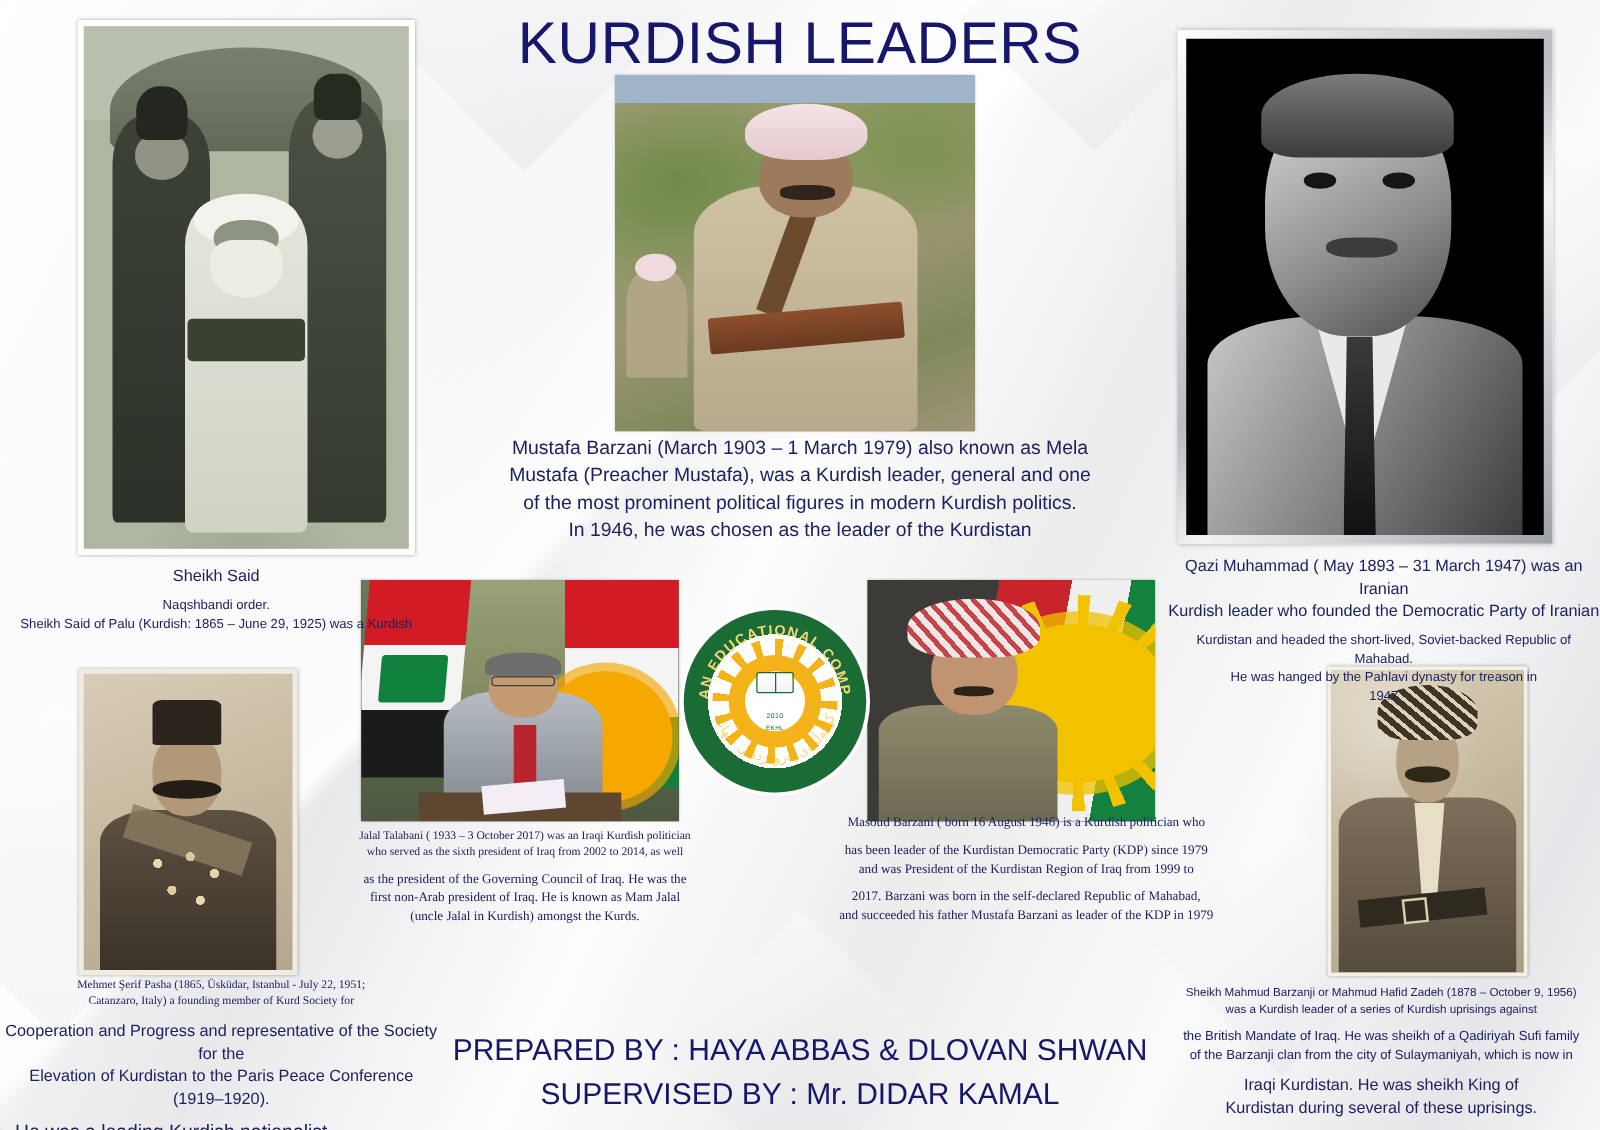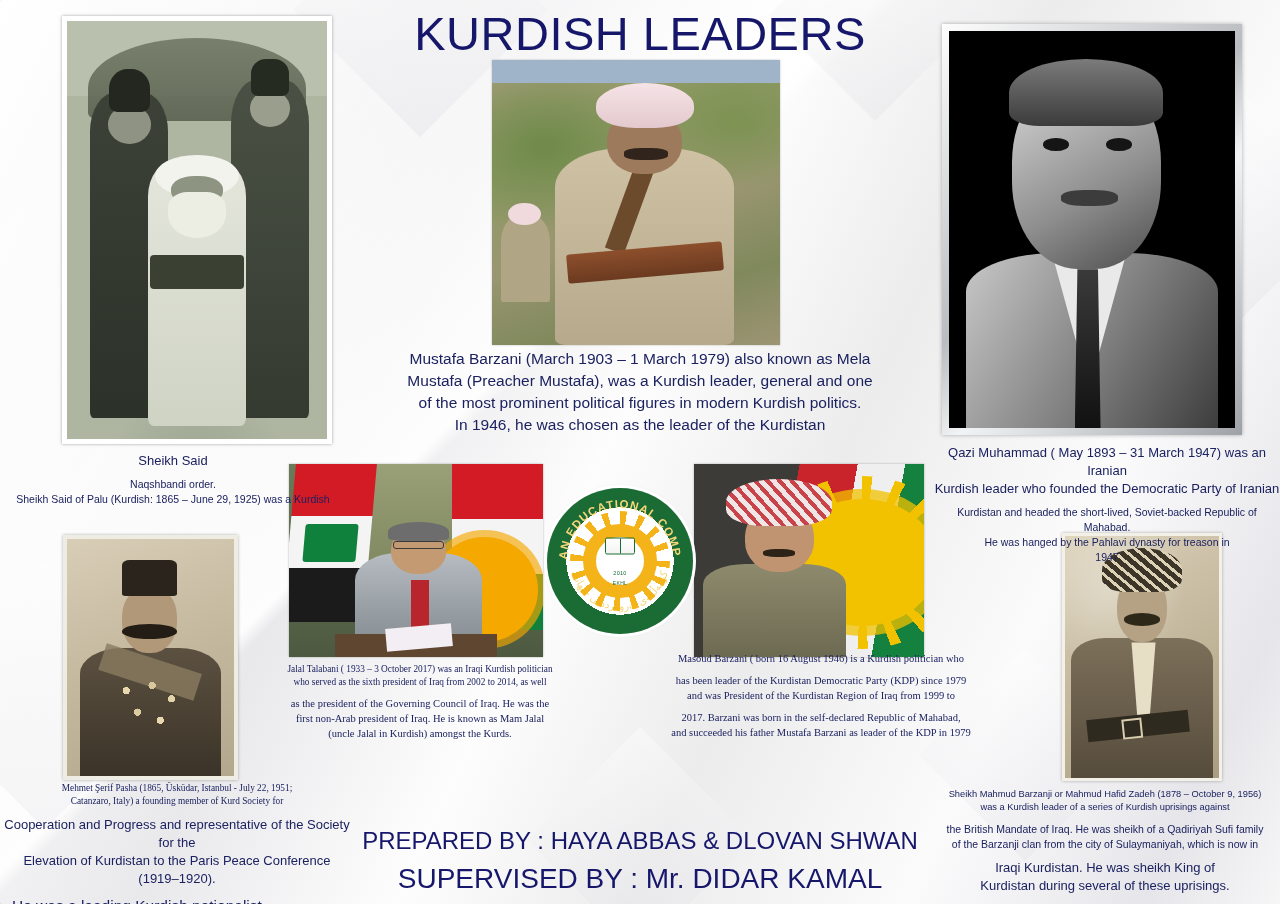--- a/index.html
+++ b/index.html
@@ -271,21 +271,21 @@
   #cap-mahmud { left:930px; top:788px; width:350px; }
 
   .cap-block + .cap-block { margin-top:7px; }
 
   
   #credits {
     position:absolute; left:0; top:824px; width:1280px; text-align:center;
     color:#16176b;
   }
   #credits .line1 { font-size:24px; line-height:1.45; }
-  #credits .line2 { font-size:28px; line-height:1.45; }
+  #credits .line2 { font-size:24px; line-height:1.45; }
 </style>
 </head>
 <body>
 
 <div id="poster">
 
   <div class="bgshape" style="left:330px;top:-80px;width:180px;height:180px;opacity:.5;"></div>
   <div class="bgshape" style="left:800px;top:-60px;width:150px;height:150px;opacity:.45;"></div>
   <div class="bgshape" style="left:1150px;top:120px;width:170px;height:170px;opacity:.5;"></div>
   <div class="bgshape" style="left:-50px;top:600px;width:190px;height:190px;opacity:.4;"></div>

